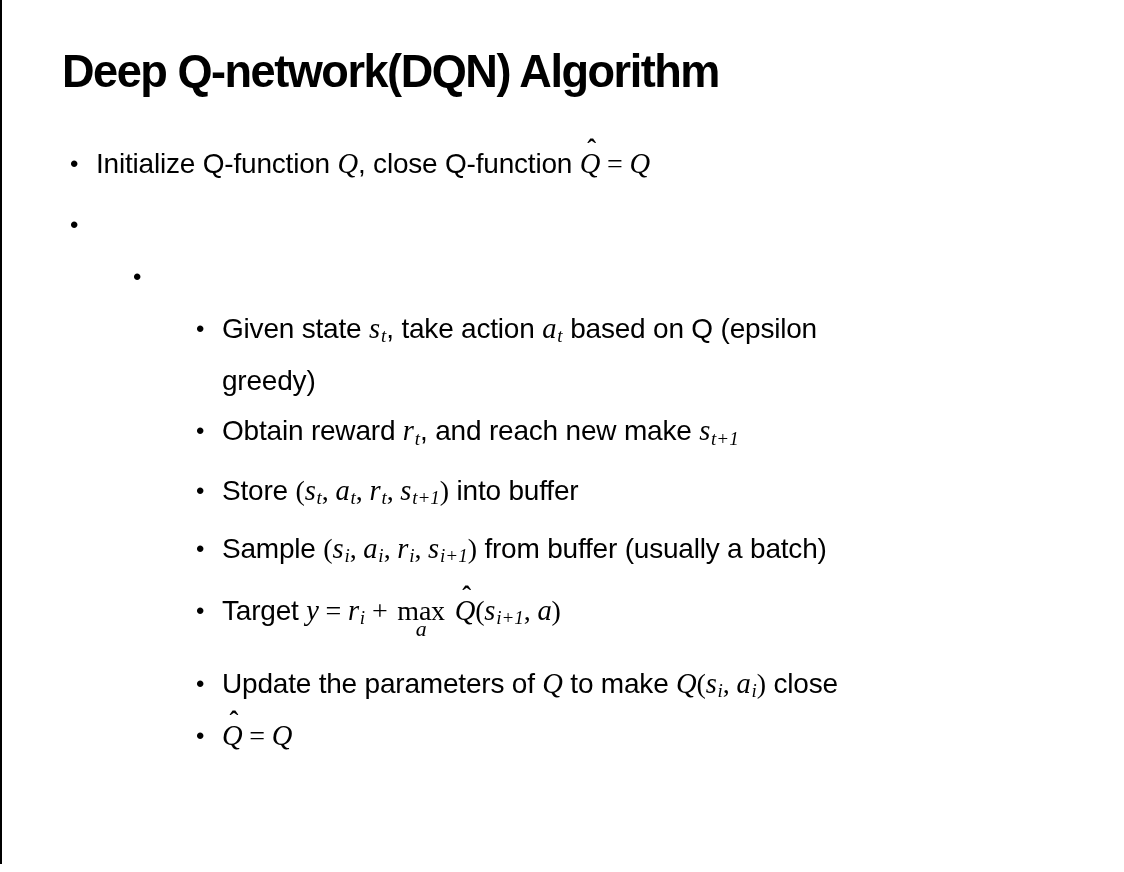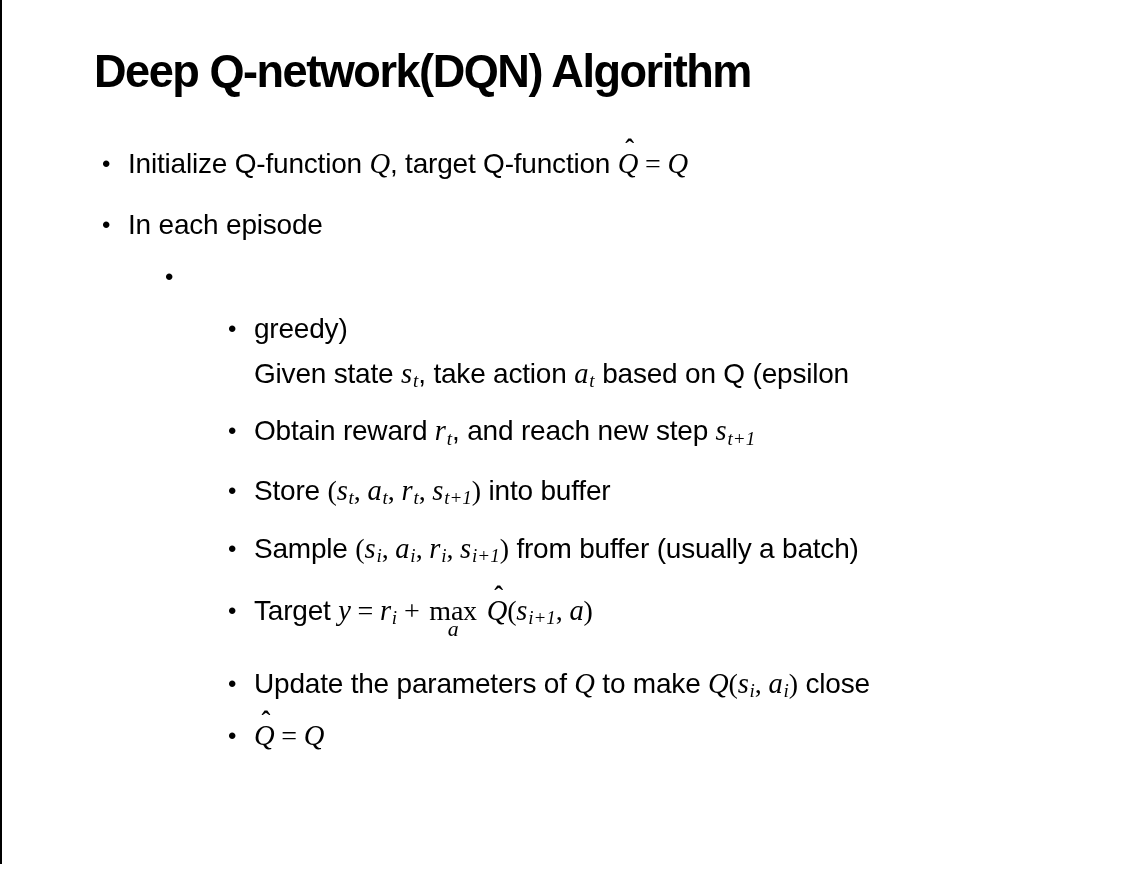--- a/index.html
+++ b/index.html
@@ -14,21 +14,20 @@
   .left-border {
     position:absolute;
     left:0; top:0;
     width:2px;
     height:calc(100% - 8px);
     background:#000000;
   }
   .slide {
     position:absolute;
     inset:0;
-    padding-left:32px;
   }
   .slide-title {
     margin:44px 0 0 62px;
     font-size:46px;
     font-weight:bold;
     letter-spacing:-1.5px;
     line-height:1.2;
     color:#000000;
     transform:scaleX(0.98);
     transform-origin:left;
@@ -122,43 +121,40 @@
 <body>
 
 <div class="left-border"></div>
 
 <div class="slide">
   <h1 class="slide-title">Deep Q-network(DQN) Algorithm</h1>
   <div class="bullet-list">
       <div class="bullet level-1">
         <span class="bullet-mark">•</span>
         <div class="bullet-content">
-          <div class="line"><span class="seg p">Initialize Q-function </span><span class="seg v">Q</span><span class="seg p">, target Q-function </span><span class="seg vh"><span class="hat-glyph">ˆ</span><span class="hat-base">Q</span></span><span class="seg m"> = </span><span class="seg v">Q</span></div>
+          <div class="line"><span class="seg p">Initialize Q-function </span><span class="seg v">Q</span><span class="seg p">, close Q-function </span><span class="seg vh"><span class="hat-glyph">ˆ</span><span class="hat-base">Q</span></span><span class="seg m"> = </span><span class="seg v">Q</span></div>
         </div>
       </div>
       <div class="bullet level-1">
         <span class="bullet-mark">•</span>
-        <div class="bullet-content">
-          <div class="line"><span class="seg p">In each episode</span></div>
-        </div>
       </div>
       <div class="bullet level-2">
         <span class="bullet-mark">•</span>
       </div>
       <div class="bullet level-3">
         <span class="bullet-mark">•</span>
         <div class="bullet-content">
+          <div class="line"><span class="seg p">Given state </span><span class="seg v">s</span><span class="seg vs">t</span><span class="seg p">, take action </span><span class="seg v">a</span><span class="seg vs">t</span><span class="seg p"> based on Q (epsilon</span></div>
           <div class="line"><span class="seg p">greedy)</span></div>
-          <div class="line"><span class="seg p">Given state </span><span class="seg v">s</span><span class="seg vs">t</span><span class="seg p">, take action </span><span class="seg v">a</span><span class="seg vs">t</span><span class="seg p"> based on Q (epsilon</span></div>
         </div>
       </div>
       <div class="bullet level-3">
         <span class="bullet-mark">•</span>
         <div class="bullet-content">
-          <div class="line"><span class="seg p">Obtain reward </span><span class="seg v">r</span><span class="seg vs">t</span><span class="seg p">, and reach new step </span><span class="seg v">s</span><span class="seg vs">t+1</span></div>
+          <div class="line"><span class="seg p">Obtain reward </span><span class="seg v">r</span><span class="seg vs">t</span><span class="seg p">, and reach new make </span><span class="seg v">s</span><span class="seg vs">t+1</span></div>
         </div>
       </div>
       <div class="bullet level-3">
         <span class="bullet-mark">•</span>
         <div class="bullet-content">
           <div class="line"><span class="seg p">Store </span><span class="seg m">(</span><span class="seg v">s</span><span class="seg vs">t</span><span class="seg m">, </span><span class="seg v">a</span><span class="seg vs">t</span><span class="seg m">, </span><span class="seg v">r</span><span class="seg vs">t</span><span class="seg m">, </span><span class="seg v">s</span><span class="seg vs">t+1</span><span class="seg m">)</span><span class="seg p"> into buffer</span></div>
         </div>
       </div>
       <div class="bullet level-3">
         <span class="bullet-mark">•</span>

